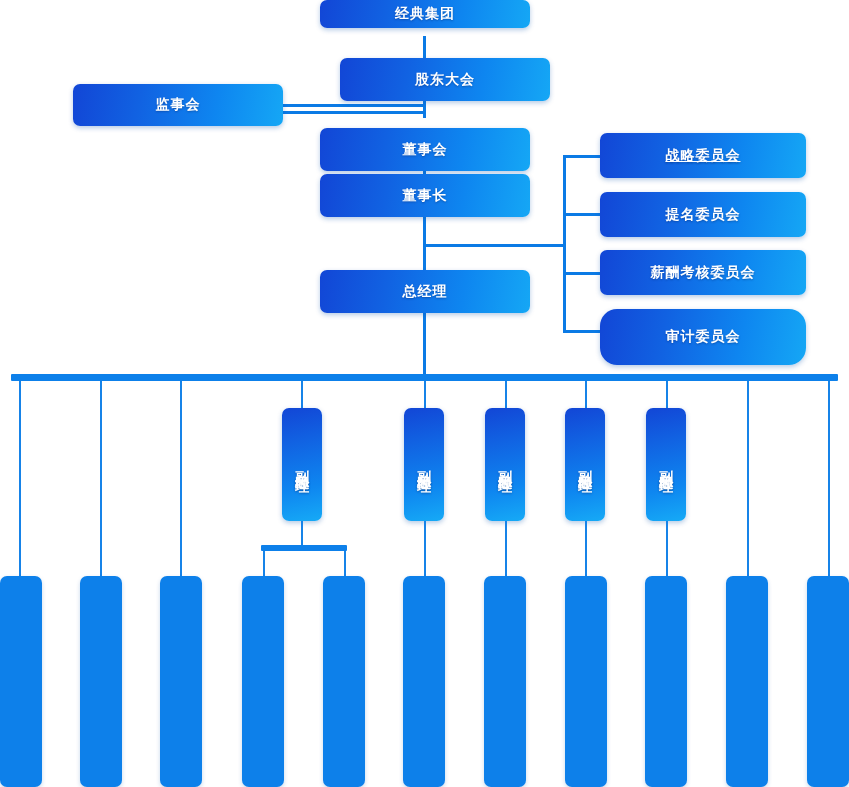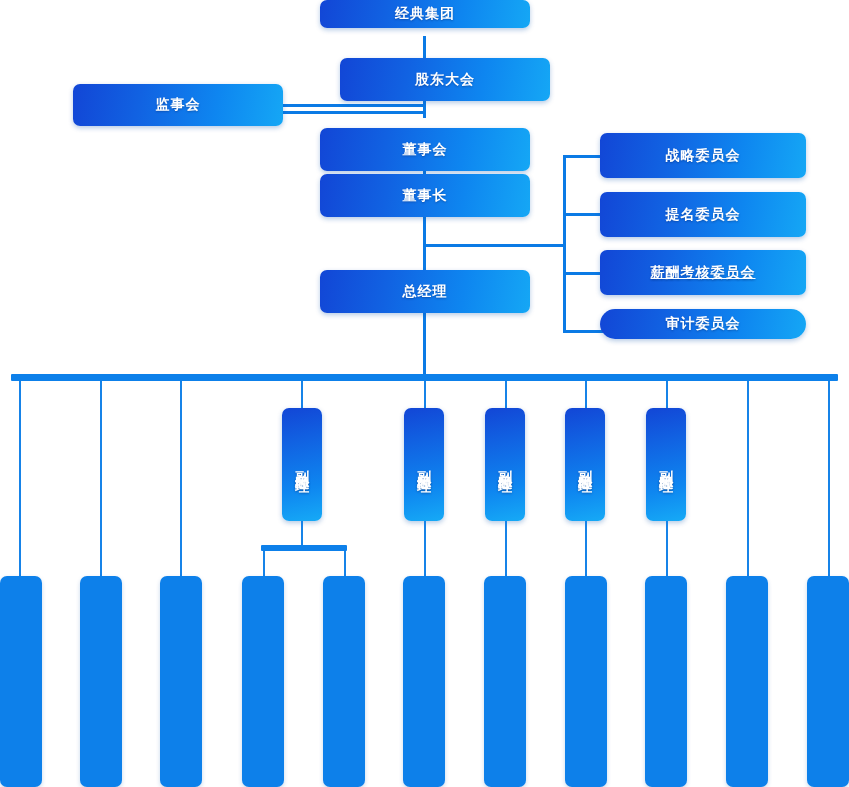--- a/index.html
+++ b/index.html
@@ -100,30 +100,30 @@
   </div>
 
   <div class="node grad" style="left:320px;top:174px;width:210px;height:43px;">
     <span class="lbl">董事长</span>
   </div>
 
   <div class="node grad" style="left:73px;top:84px;width:210px;height:42px;">
     <span class="lbl">监事会</span>
   </div>
 
-  <div class="node grad" style="left:600px;top:133px;width:206px;height:45px;">
+  <div class="node grad" style="left:600px;top:133px;width:206px;height:45px;text-decoration:underline;">
     <span class="lbl">战略委员会</span>
   </div>
   <div class="node grad" style="left:600px;top:192px;width:206px;height:45px;">
     <span class="lbl">提名委员会</span>
   </div>
-  <div class="node grad" style="left:600px;top:250px;width:206px;height:45px;text-decoration:underline;">
+  <div class="node grad" style="left:600px;top:250px;width:206px;height:45px;">
     <span class="lbl">薪酬考核委员会</span>
   </div>
-  <div class="node grad" style="left:600px;top:309px;width:206px;height:30px;border-radius:17px;">
+  <div class="node grad" style="left:600px;top:309px;width:206px;height:56px;border-radius:17px;">
     <span class="lbl">审计委员会</span>
   </div>
 
   <div class="bus" style="left:11px;top:374px;width:827px;"></div>
 
   <div class="ln thin v" style="left:19px;top:381px;height:196px;"></div>
   <div class="ln thin v" style="left:100px;top:381px;height:196px;"></div>
   <div class="ln thin v" style="left:180px;top:381px;height:196px;"></div>
   <div class="ln thin v" style="left:301px;top:381px;height:27px;"></div>
   <div class="ln thin v" style="left:424px;top:381px;height:27px;"></div>

